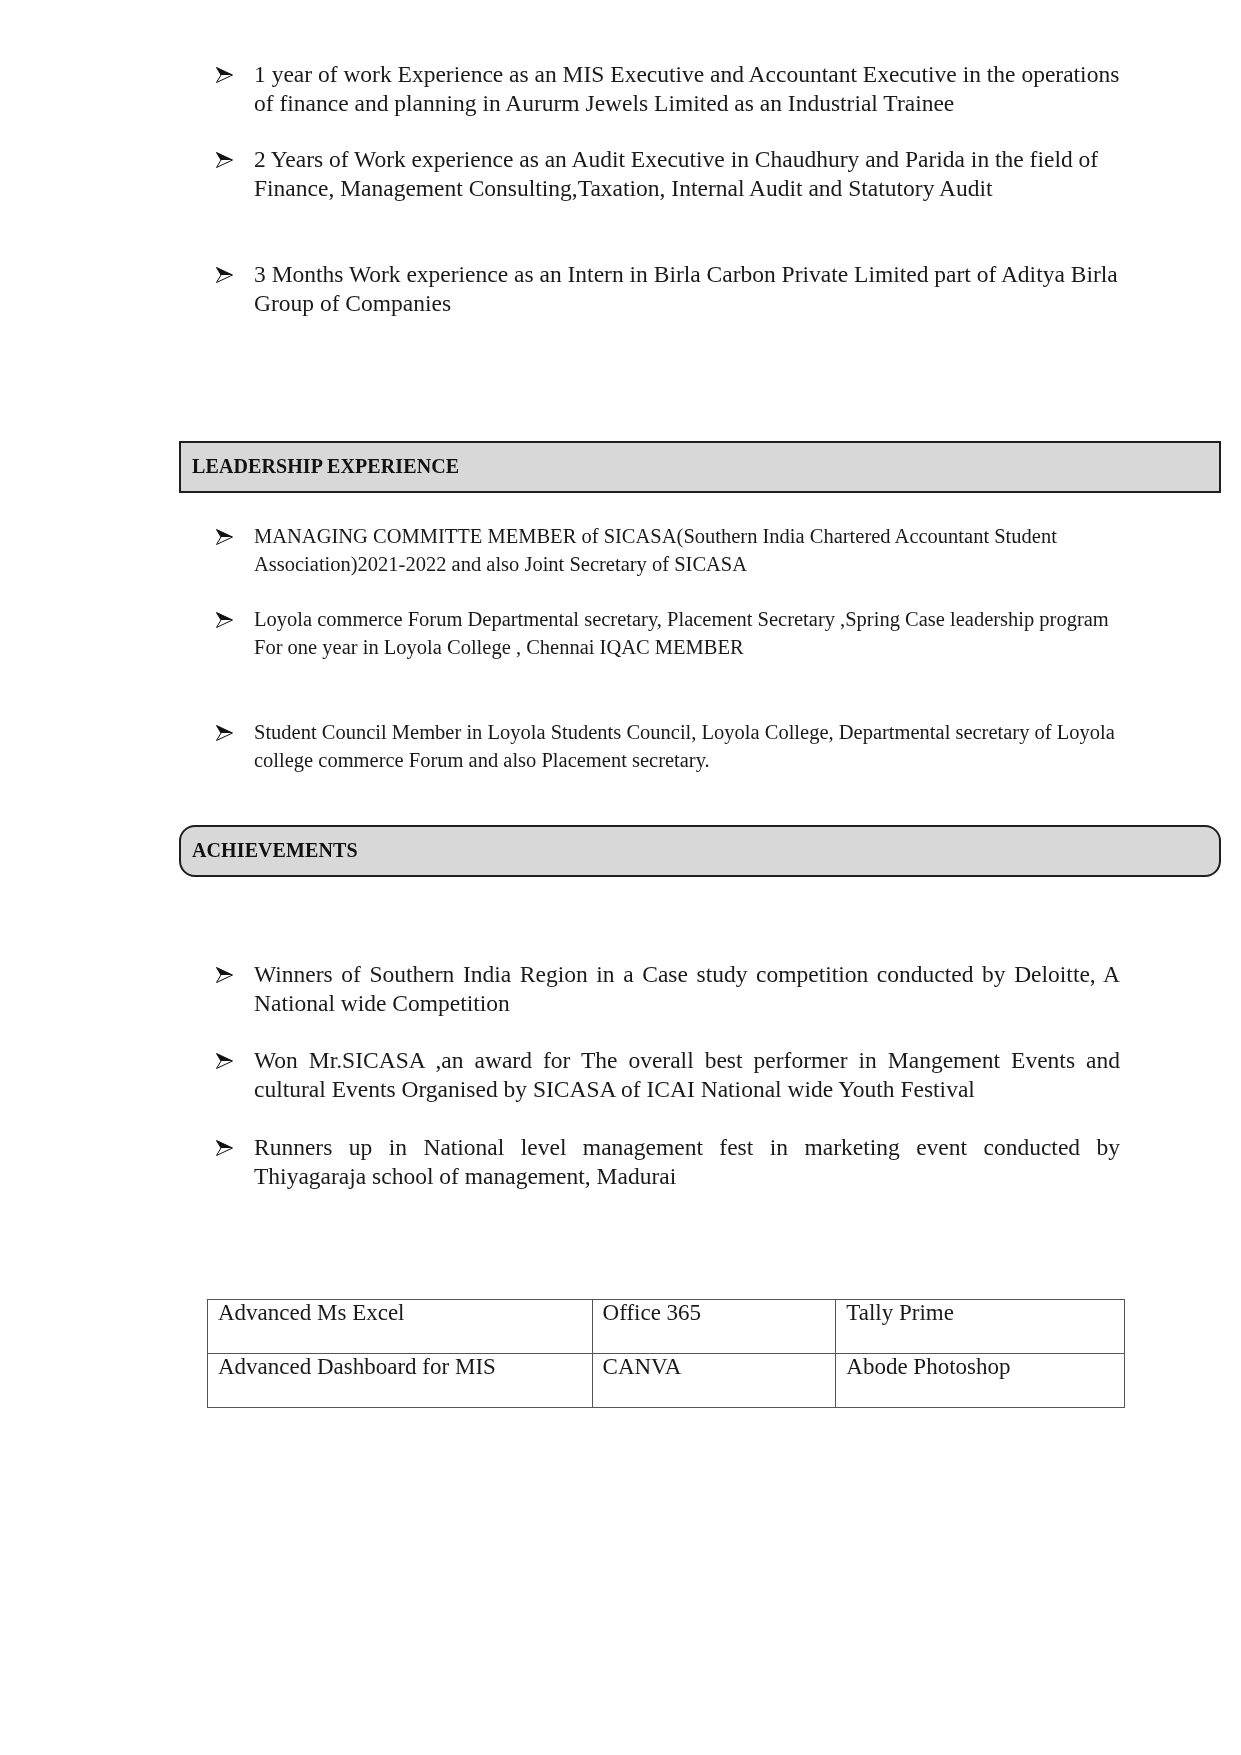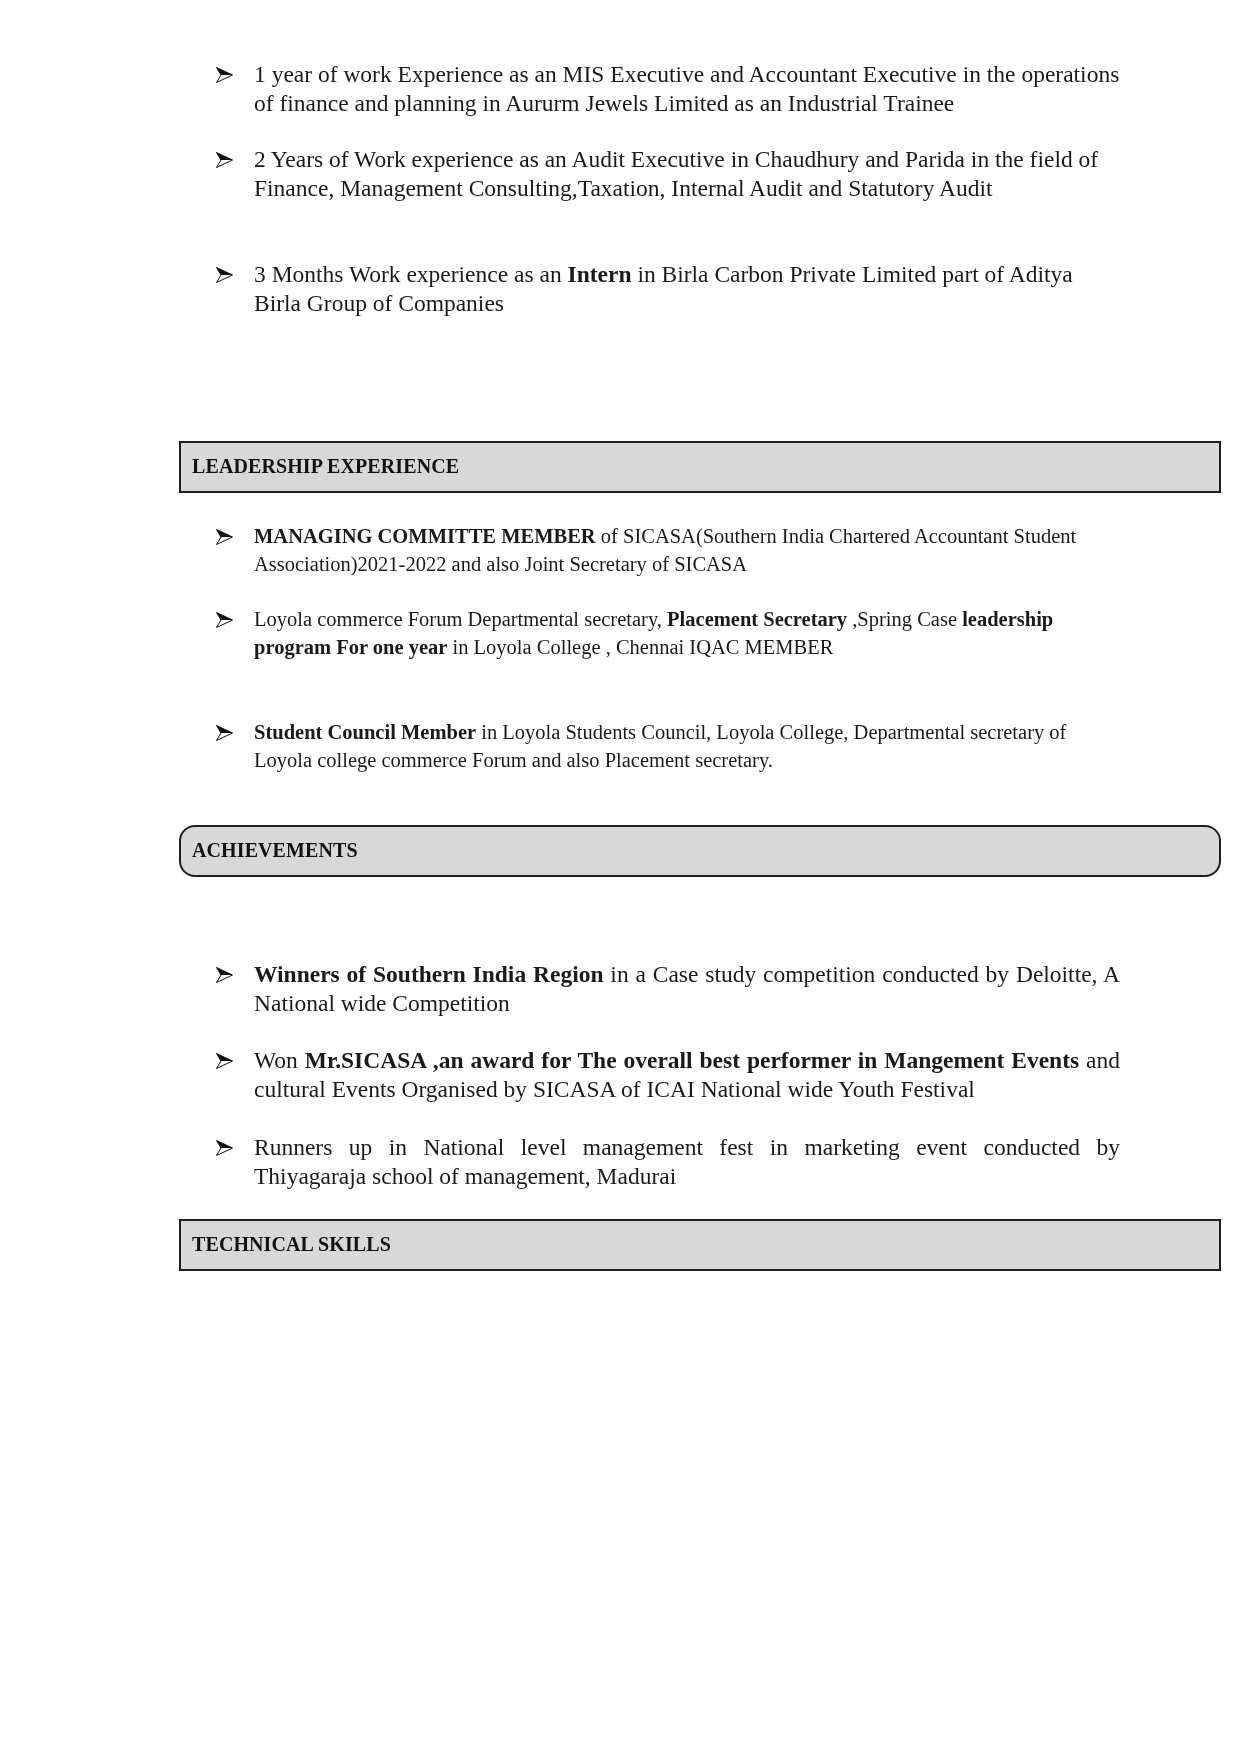--- a/index.html
+++ b/index.html
@@ -6,21 +6,21 @@
   body { width: 1241px; height: 1755px; position: relative; overflow: hidden;
          font-family: "Liberation Serif", "DejaVu Serif", serif; color: #1a1a1a; }
   .page { position: absolute; left: 0; top: 0; width: 1241px; height: 1755px; margin-left: 28px; }
   .bullet { position: absolute; left: 188px; width: 904px; }
   .bullet .arrow { position: absolute; left: 0; top: 0; width: 20px; height: 28px; }
   .bullet .arrow svg { display: block; }
   .bullet .text { position: absolute; left: 38px; right: 0; top: 0; }
   .big { font-size: 23.5px; line-height: 28.5px; }
   .small { font-size: 20.5px; line-height: 28px; }
   .justify { text-align: justify; text-align-last: left; }
-  b { font-weight: bold; }
+  b { font-weight: normal; }
   .hdr { position: absolute; left: 151px; width: 1038px; height: 48px;
          background: #d8d8d8; border: 2px solid #1e1e1e; box-sizing: content-box; text-decoration: underline; }
   .hdr span { position: absolute; left: 11px; top: 12px; font-weight: bold;
               font-size: 20px; letter-spacing: 0.1px; color: #111; }
   table.grid { position: absolute; border-collapse: collapse; font-size: 23px; }
   table.grid td { border: 1.5px solid #555; vertical-align: top; padding: 0 0 0 10px;
                   color: #1a1a1a; }
   .tech td { height: 53px; padding-top: 1px; }
   .soft td { height: 27px; line-height: 26px; padding-top: 0; }
 </style>
@@ -112,18 +112,34 @@
   <div class="bullet big justify" style="top:1133px;">
     <span class="arrow">
         <svg width="17" height="16" viewBox="0 0 17 16" style="margin-top: 7px;">
           <path d="M0.5 0.5 L16.5 8 L0.5 15.5 L5 8 Z" fill="#fff" stroke="#111" stroke-width="1"></path>
           <path d="M0.5 0.5 L16.5 8 L5 8 Z" fill="#111"></path>
         </svg>
       </span>
     <div class="text"><span>Runners up in National level management fest in marketing event conducted by Thiyagaraja school of management, Madurai</span></div>
   </div>
 
-  <div class="hdr" style="top:1219px;">
-    <span>TECHNICAL SKILLS</span>
-  </div>
+  <table class="grid tech" style="left:179px; top:1299px; width:918px;">
+    <colgroup>
+        <col style="width:385px">
+        <col style="width:244px">
+        <col style="width:289px">
+      </colgroup>
+    <tbody>
+        <tr>
+      <td>Advanced Ms Excel</td>
+      <td>Office 365</td>
+      <td>Tally Prime</td>
+    </tr>
+    <tr>
+      <td>Advanced Dashboard for MIS</td>
+      <td>CANVA</td>
+      <td>Abode Photoshop</td>
+    </tr>
+  </tbody>
+    </table>
 
 
 </div>
 
 </body></html>

